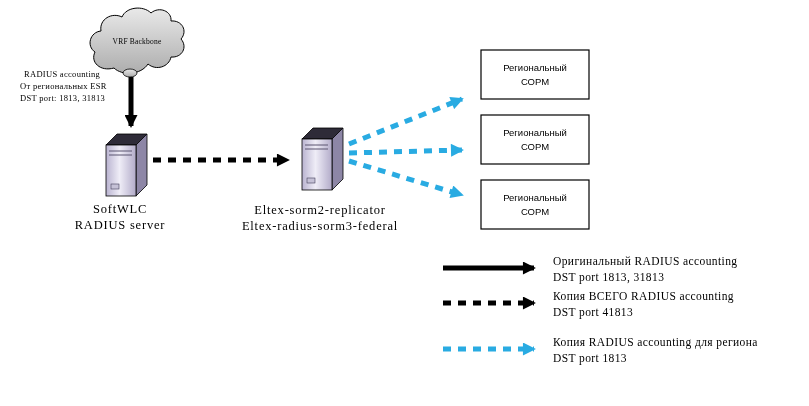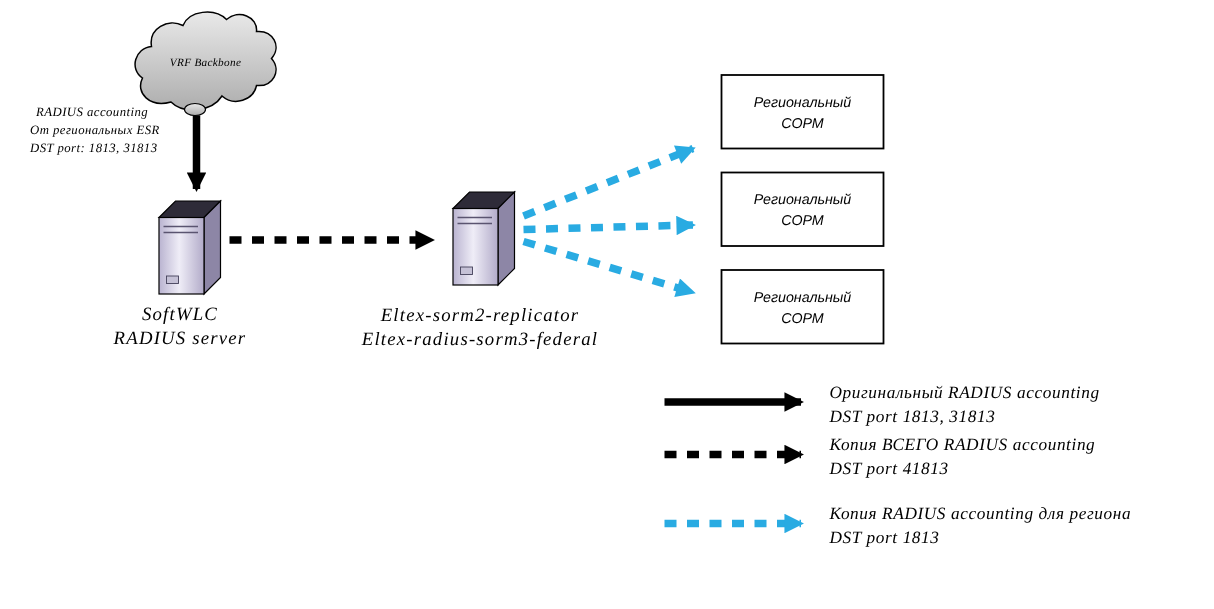--- a/index.html
+++ b/index.html
@@ -7,21 +7,20 @@
     padding: 0;
     background: #ffffff;
   }
   .stage {
     position: relative;
     width: 793px;
     height: 406px;
     background: #ffffff;
     font-family: "Liberation Serif", serif;
     overflow: hidden;
-    font-style: italic;
   }
   svg { display: block; }
   text {
     font-family: "Liberation Serif", serif;
     fill: #000000;
   }
   .note-text   { font-size: 8.5px;  letter-spacing: 0.3px; }
   .cloud-text  { font-size: 7.5px;  letter-spacing: 0.2px; }
   .node-label  { font-size: 12.5px; letter-spacing: 0.8px; }
   .box-label   { font-family: "Liberation Sans", sans-serif; font-size: 9.5px; }

